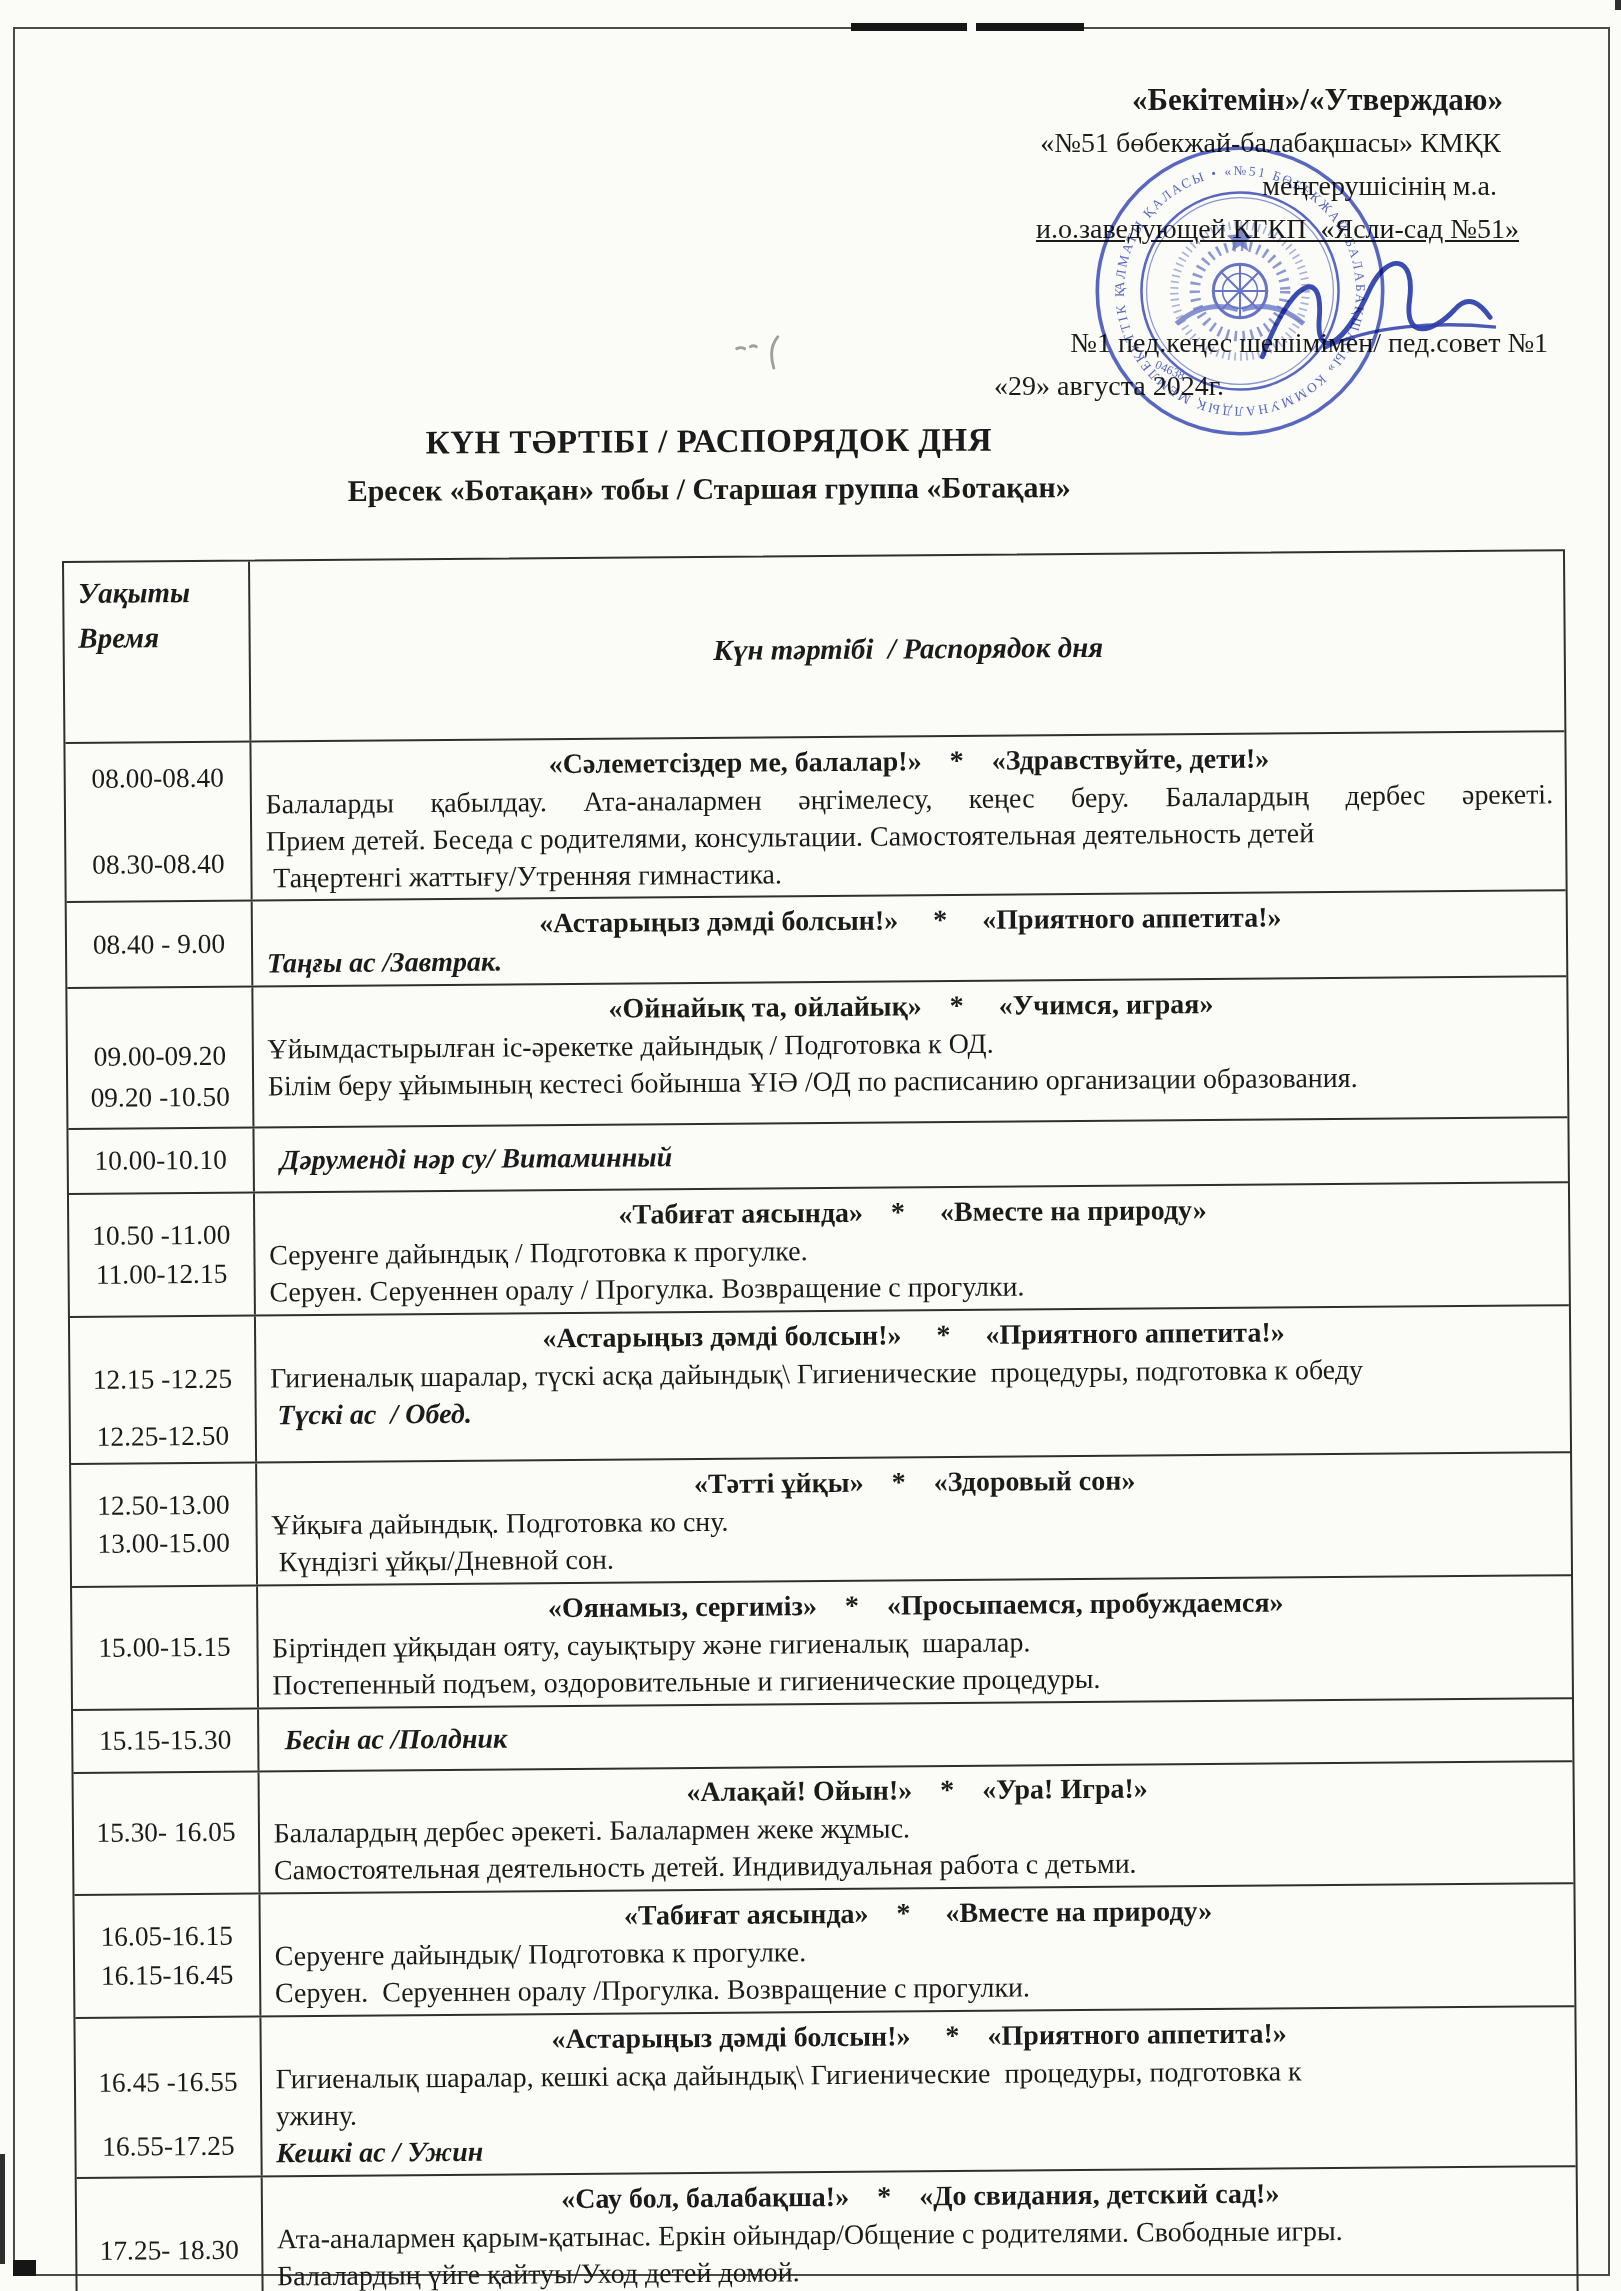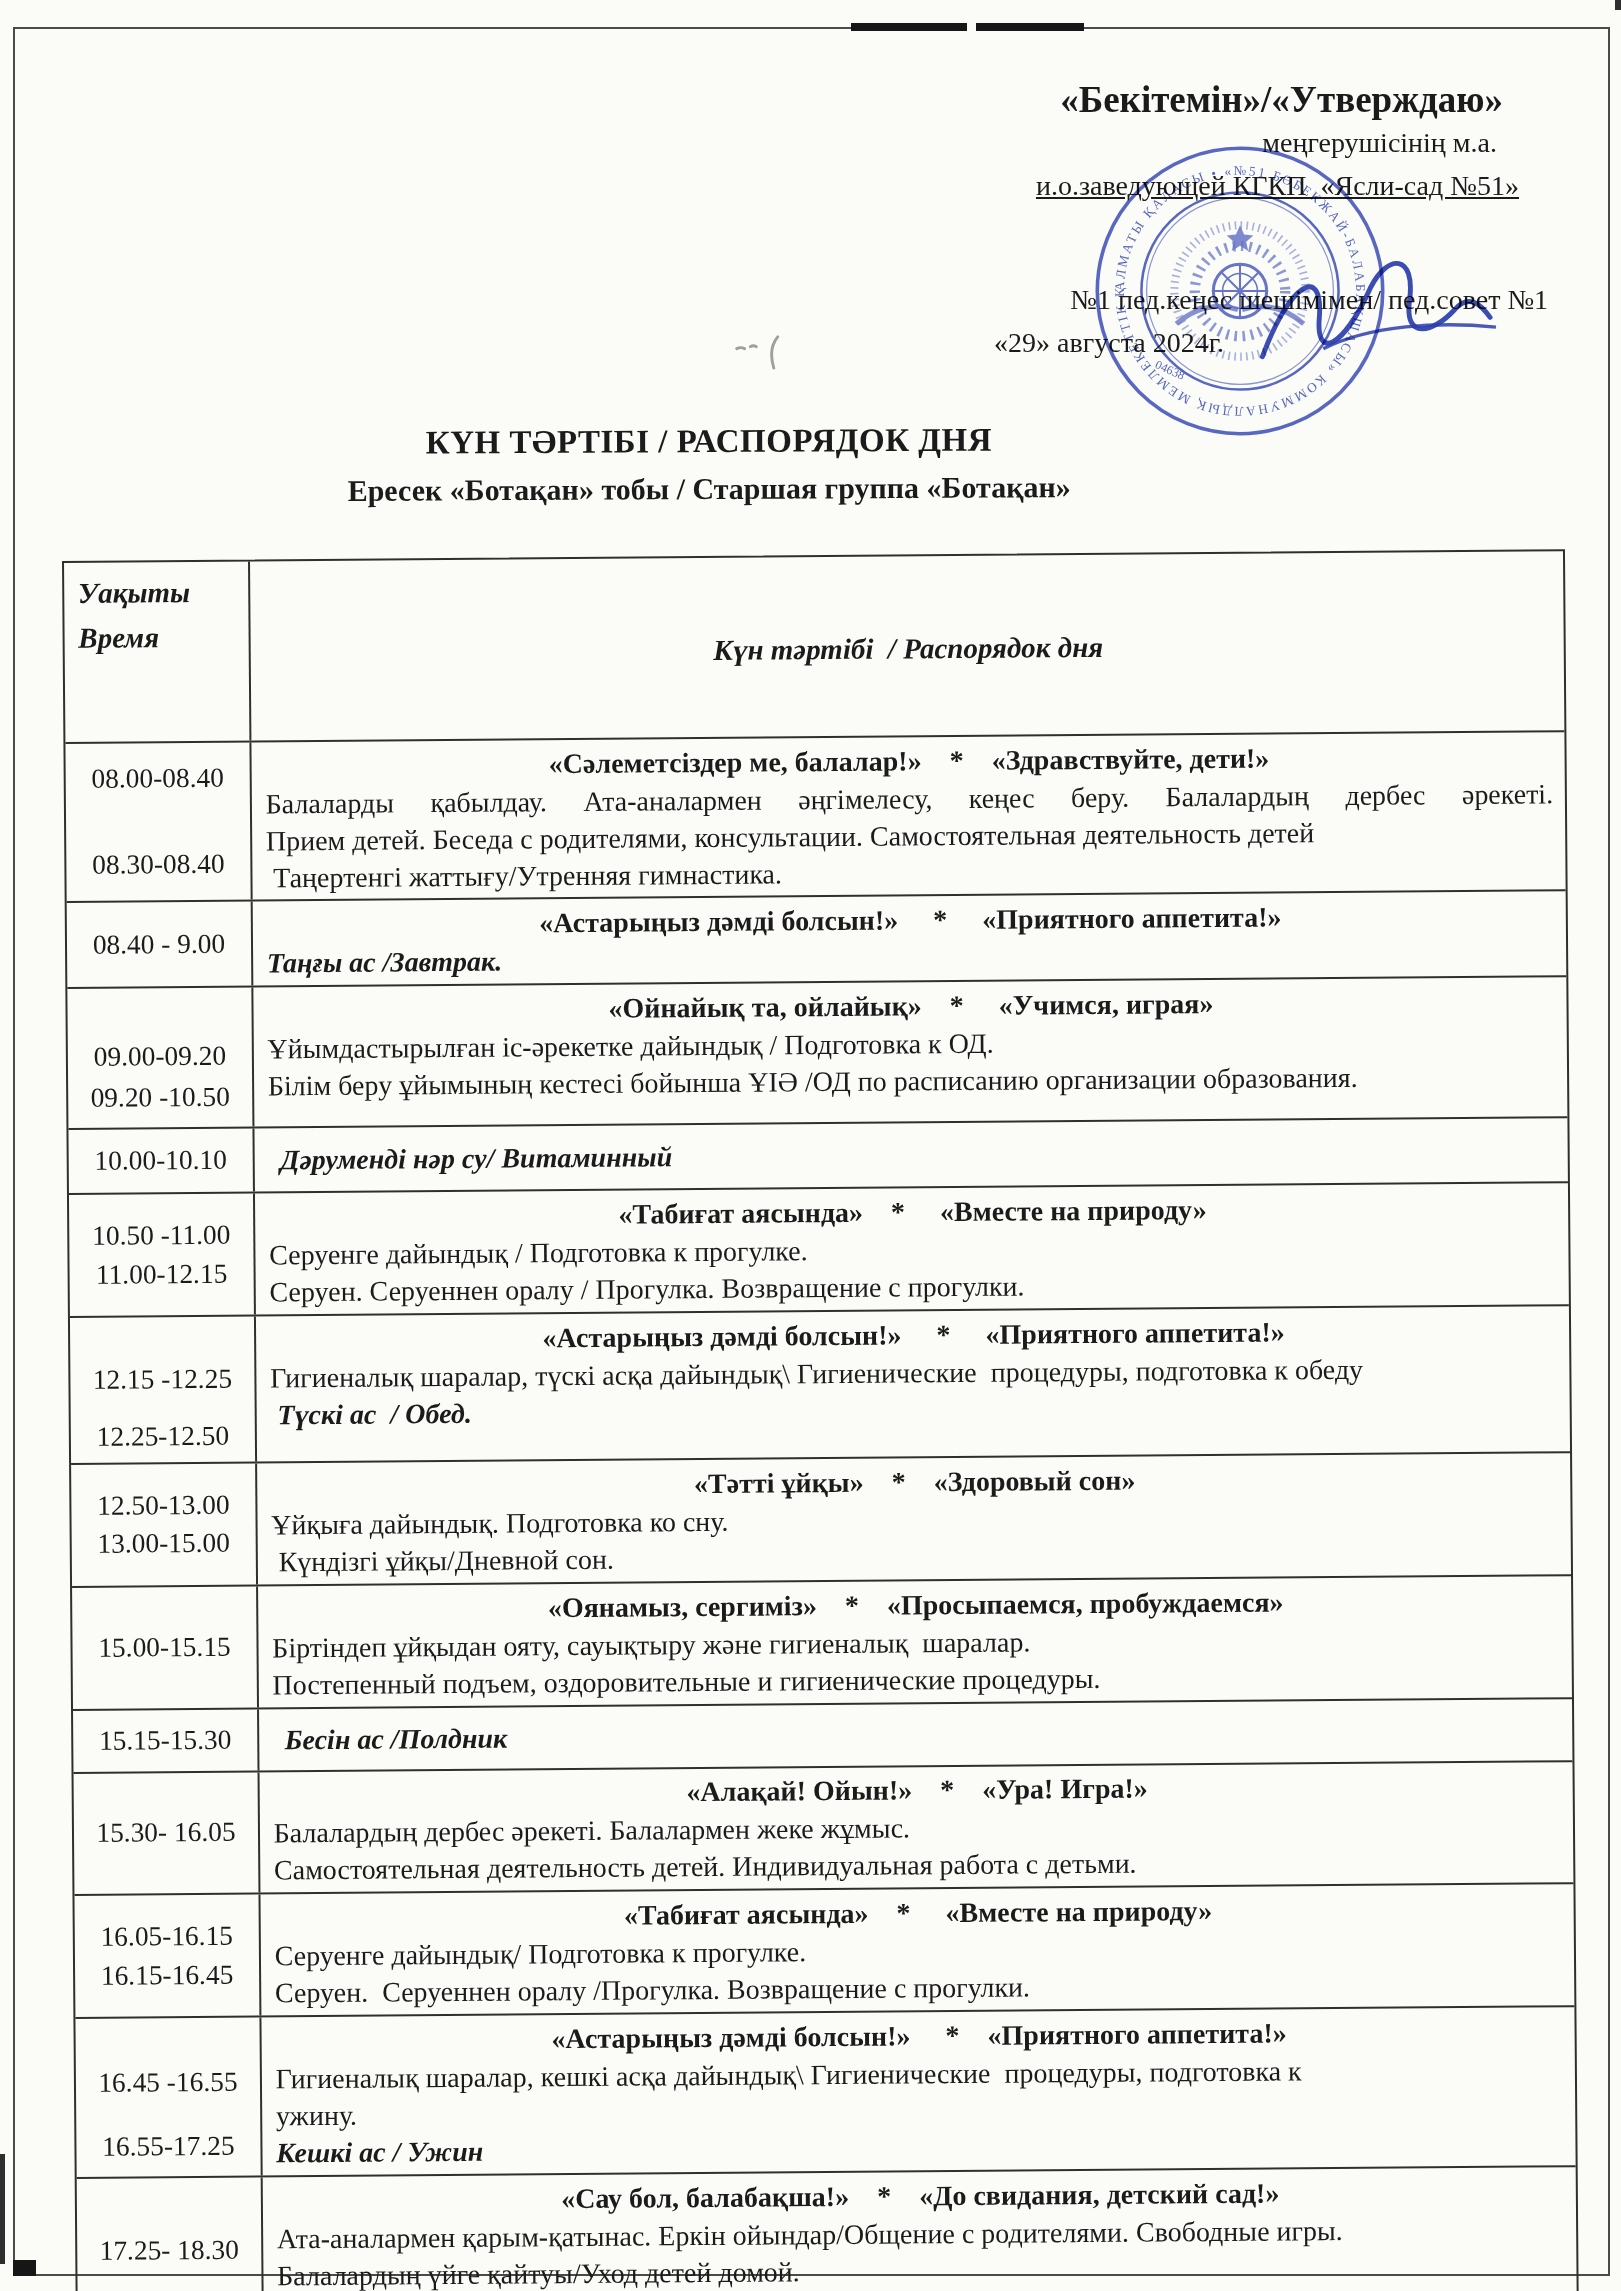--- a/index.html
+++ b/index.html
@@ -24,21 +24,21 @@
   .corner-mark{position:absolute;left:12.7px;top:2260px;width:23.5px;height:15.7px;background:#161616;}
   .edge-strip-left{position:absolute;left:0;top:2154px;width:4.9px;height:110px;background:#2e2e2e;}
   .edge-strip-right{position:absolute;right:0;top:0;width:5.9px;height:9.8px;background:#2e2e2e;}
 
   
   .approval{
     position:absolute;top:78px;right:69px;width:921px;
     text-align:right;font-size:28px;line-height:43px;
   }
   .a-line{white-space:pre-wrap;}
-  .a-line.b{font-weight:bold;font-size:37px;}
+  .a-line.b{font-weight:bold;font-size:31px;}
   .a-1{padding-right:49px;}
   .a-2{padding-right:51px;}
   .a-3{padding-right:55px;}
   .a-4{padding-right:33px;text-decoration:underline;}
   .a-5{padding-right:35px;}
   .a-6{margin-top:71px;padding-right:3.9px;}
   .a-7{padding-right:328px;}
   .sig-underline{
     display:inline-block;width:230px;height:3.9px;margin-left:9.8px;
     border-bottom:2.9px solid #20307f;vertical-align:baseline;
@@ -128,20 +128,21 @@
 <div class="sheet">
 
   <div class="page-frame"></div>
   <div class="frame-notch"></div>
   <div class="corner-mark"></div>
   <div class="edge-strip-left"></div>
   <div class="edge-strip-right"></div>
 
   <div class="approval">
     <div class="a-line b a-1">«Бекітемін»/«Утверждаю»</div>
+    <div class="a-line a-2">«№51 бөбекжай-балабақшасы» КМҚК</div>
     <div class="a-line a-3">меңгерушісінің м.а.</div>
     <div class="a-line a-4">и.о.заведующей КГКП  «Ясли-сад №51»</div>
     <div class="a-line a-6">№1 пед.кеңес шешімімен/ пед.совет №1</div>
     <div class="a-line a-7">«29» августа 2024г.</div>
   </div>
 
   <svg class="stamp" viewBox="0 0 300 300">
     <defs>
       <path id="ringpath" d="M150,150 m-113,0 a113,113 0 1,1 226,0 a113,113 0 1,1 -226,0"></path>
     </defs>

